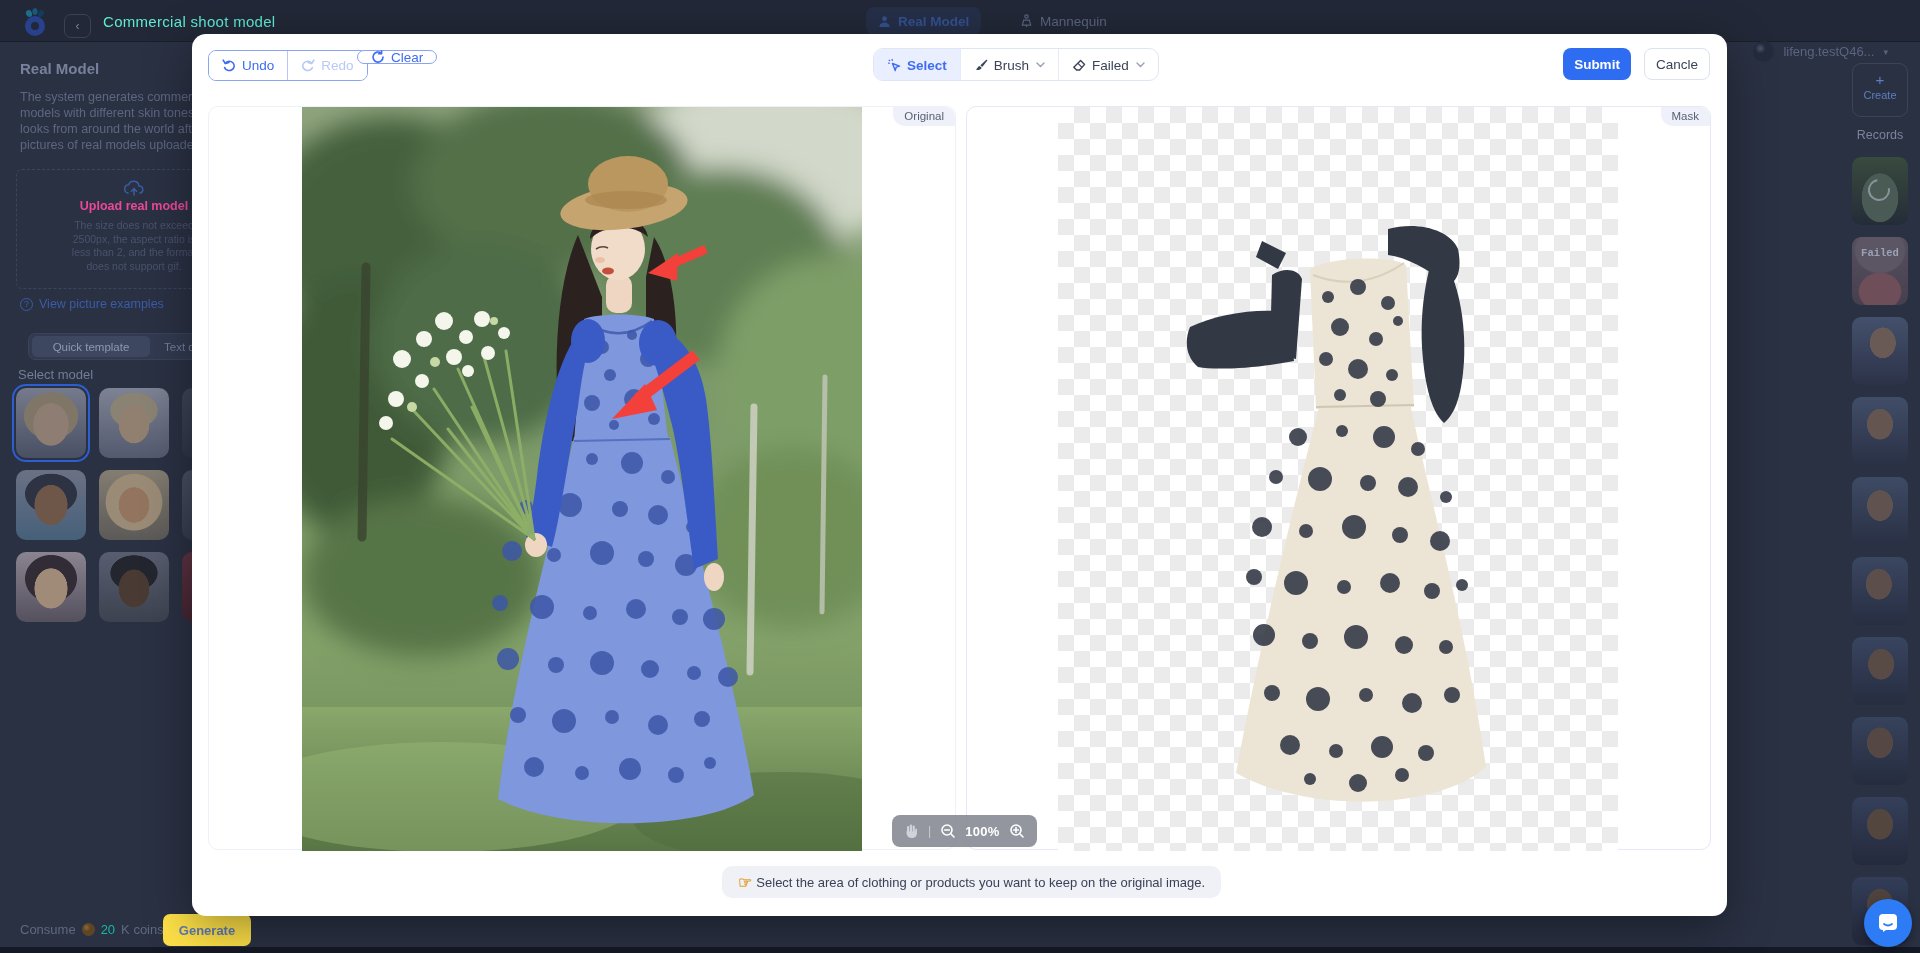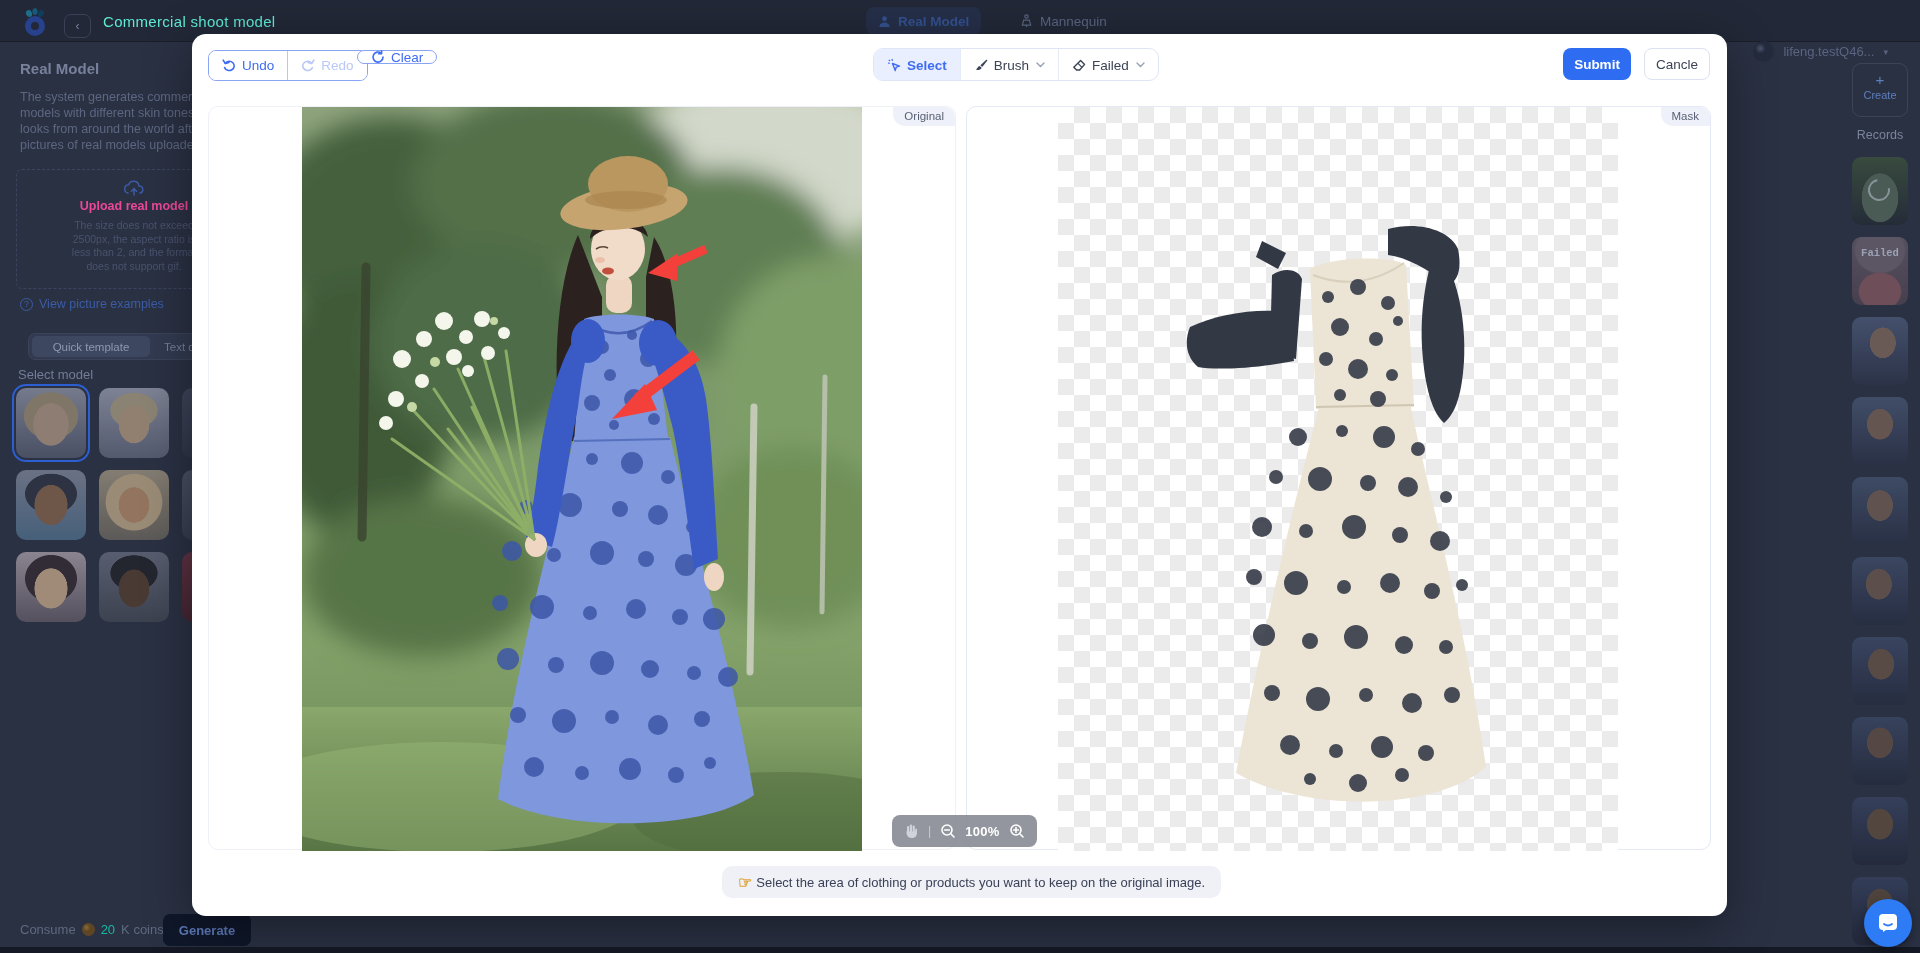--- a/index.html
+++ b/index.html
@@ -40,21 +40,21 @@
   .t4{left:0;top:82px;background:radial-gradient(28px 34px at 50% 50%,#6e5748 0 58%,transparent 60%),radial-gradient(44px 34px at 50% 34%,#2e3344 0 58%,transparent 60%),linear-gradient(#6b7184,#46607a);}
   .t5{left:83px;top:82px;background:radial-gradient(26px 30px at 50% 50%,#93755f 0 58%,transparent 60%),radial-gradient(48px 48px at 50% 46%,#9a8b76 0 58%,transparent 60%),linear-gradient(#837d72,#5c5a58);}
   .t6{left:166px;top:82px;background:linear-gradient(#4a5064,#363c50);}
   .t7{left:0;top:164px;background:radial-gradient(28px 34px at 50% 52%,#a08a78 0 58%,transparent 60%),radial-gradient(44px 40px at 50% 38%,#322c36 0 58%,transparent 60%),linear-gradient(#8a8490,#55505e);}
   .t8{left:83px;top:164px;background:radial-gradient(26px 32px at 50% 52%,#4a3a34 0 58%,transparent 60%),radial-gradient(40px 30px at 50% 30%,#23262f 0 58%,transparent 60%),linear-gradient(#585e70,#3c424f);}
   .t9{left:166px;top:164px;background:linear-gradient(#5e3242,#432633);}
 
   .consume{position:absolute;left:20px;top:922px;display:flex;align-items:center;gap:6px;font-size:13px;color:#5f6980;}
   .coin{width:13px;height:13px;border-radius:50%;background:radial-gradient(5px 5px at 35% 35%,#8a6a38,#5e4624 80%);}
   .coinval{color:#14b8a6;font-weight:400;}
-  .genbtn{position:absolute;left:163px;top:914px;width:88px;height:32px;background:#0f172a;border-radius:7px;color:#5d79b8;font-size:13px;display:flex;align-items:center;justify-content:center;font-weight:600;}
+  .genbtn{position:absolute;left:163px;top:914px;width:88px;height:32px;background:#fde047;border-radius:7px;color:#5d79b8;font-size:13px;display:flex;align-items:center;justify-content:center;font-weight:600;}
   .botstrip{position:absolute;left:0;top:947px;width:1920px;height:6px;background:#141925;}
 
   .createbox{position:absolute;left:1852px;top:63px;width:56px;height:54px;border:1px solid #3d4458;border-radius:9px;text-align:center;color:#5d7fc0;}
   .createbox .plus{font-size:15px;margin-top:7px;}
   .createbox .clabel{font-size:11px;margin-top:1px;}
   .rectitle{position:absolute;left:1852px;top:128px;width:56px;text-align:center;font-size:12.5px;color:#7b849c;font-weight:400;}
   .thumb{position:absolute;left:1852px;width:56px;height:68px;border-radius:9px;overflow:hidden;}
   .th1{top:157px;background:radial-gradient(30px 40px at 50% 60%,#4a5a54 0 60%,transparent 62%),linear-gradient(#394a3e,#242c38);}
   .th1 .spin{position:absolute;left:16px;top:22px;width:22px;height:22px;border:2.5px solid rgba(185,195,210,.55);border-top-color:transparent;border-radius:50%;transform:rotate(35deg);}
   .th2{top:237px;background:radial-gradient(34px 30px at 50% 80%,#6e4e58 0 60%,transparent 65%),radial-gradient(40px 36px at 50% 20%,#5c5664 0 60%,transparent 65%),linear-gradient(#555060,#463f4e);}

